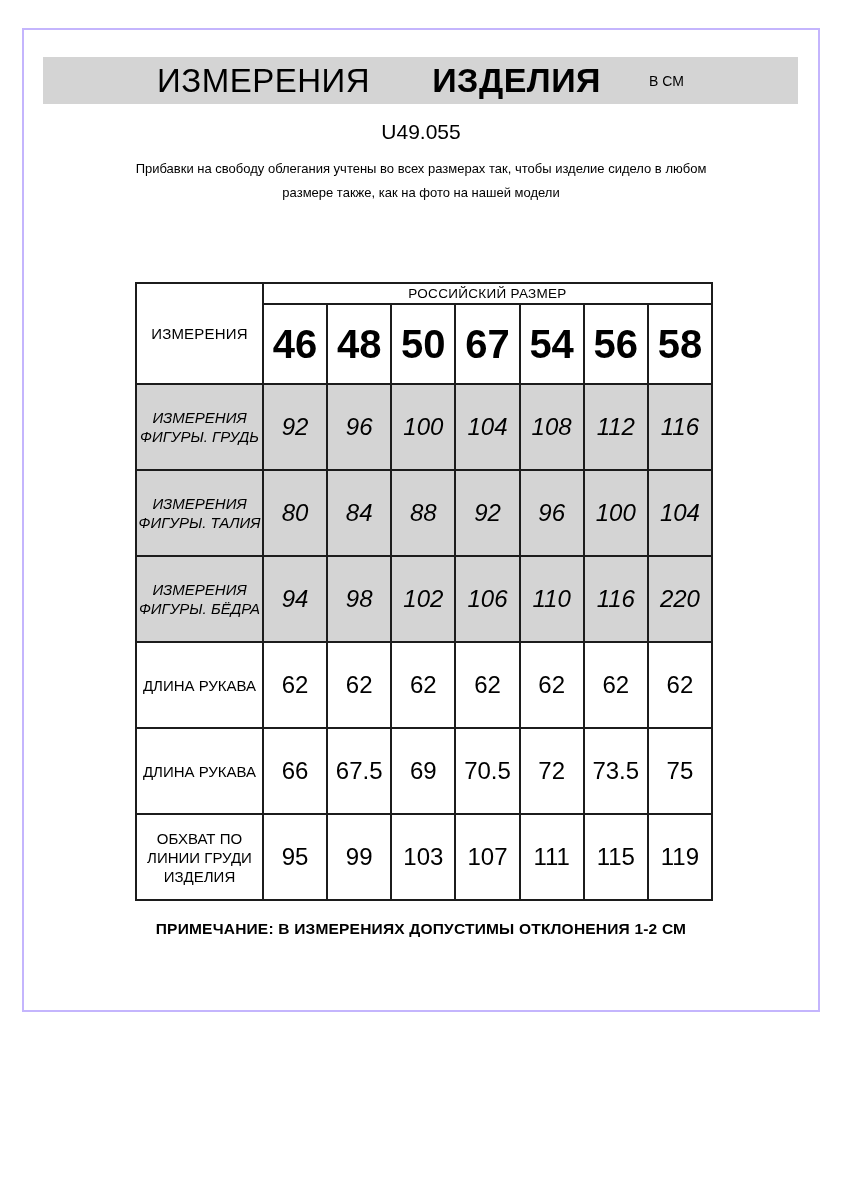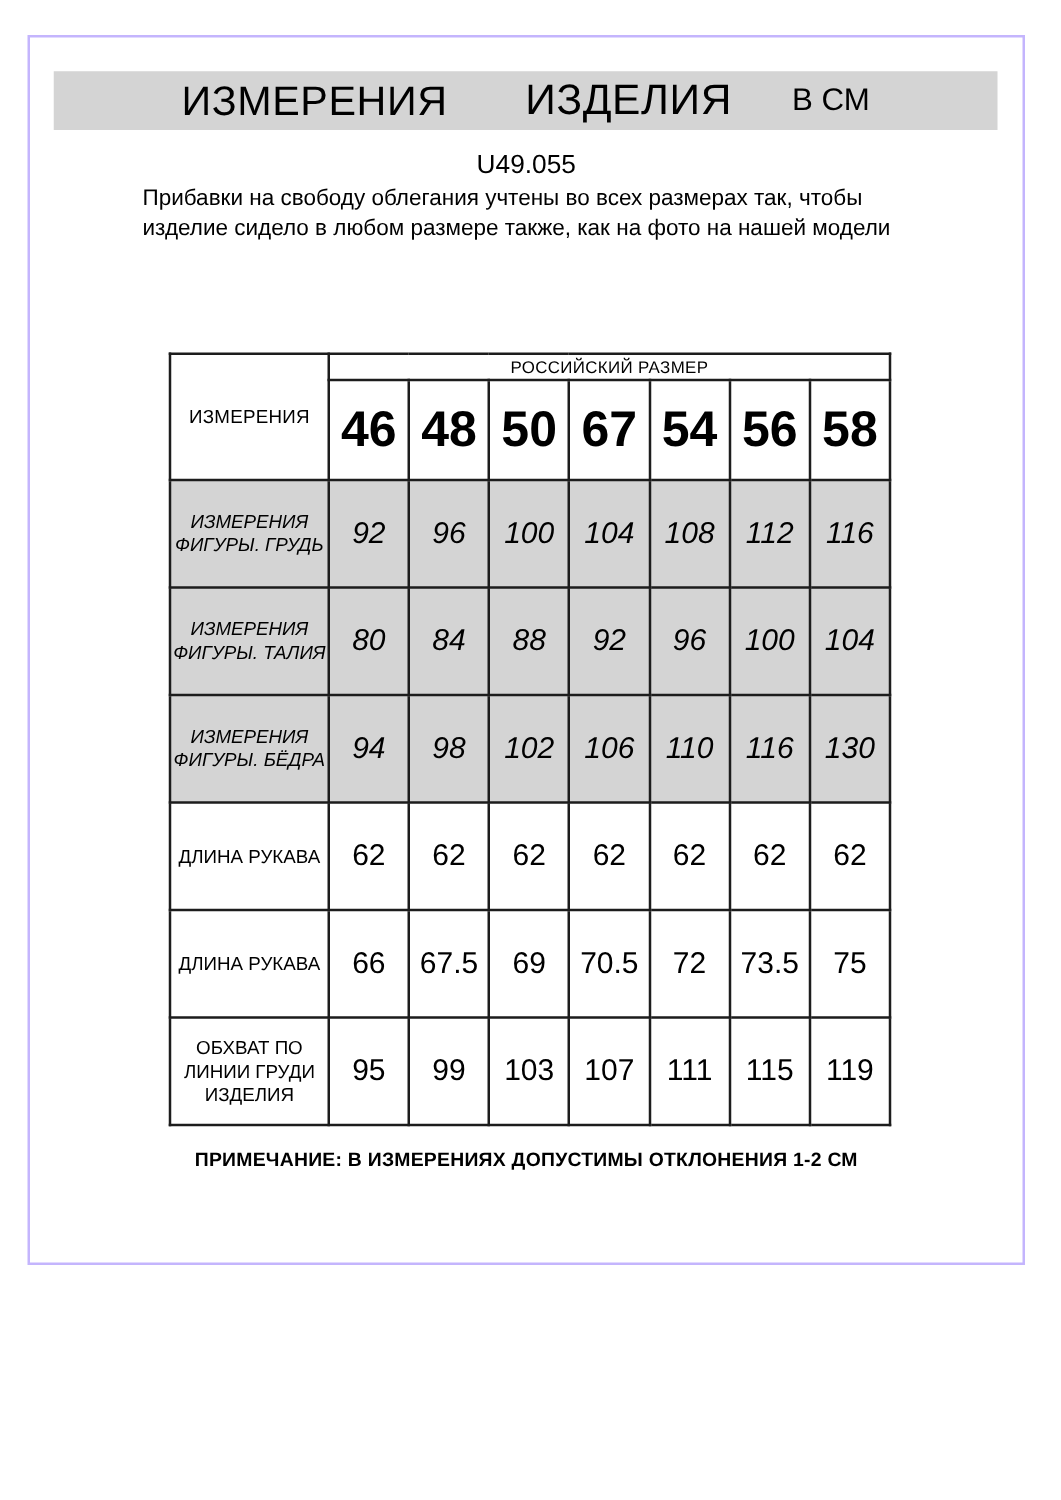--- a/index.html
+++ b/index.html
@@ -27,44 +27,45 @@
     align-items:center;
     justify-content:center;
   }
   .title-main {
     font-size:33px;
     letter-spacing:0.5px;
     white-space:nowrap;
   }
   .title-bold {
     font-size:34px;
-    font-weight:normal;
+    font-weight:bold;
     letter-spacing:0.5px;
     margin-left:62px;
     white-space:nowrap;
   }
   .title-unit {
-    font-size:25px;
+    font-size:14px;
     margin-left:48px;
     white-space:nowrap;
   }
   .article {
     position:absolute;
     left:0; right:0;
     top:90px;
     text-align:center;
     font-size:21px;
   }
   .intro {
     position:absolute;
     left:50%;
     transform:translateX(-50%);
-    top:116px;
+    top:127px;
     width:614px;
-    font-size:18px;
+    text-align:center;
+    font-size:13px;
     line-height:24px;
   }
   table.size-table {
     position:absolute;
     left:111px; top:252px;
     width:578px;
     border-collapse:collapse;
     table-layout:fixed;
   }
   table.size-table td {
@@ -163,21 +164,21 @@
           <td class="value-cell">104</td>
         </tr>
         <tr class="shaded">
           <td class="row-label">ИЗМЕРЕНИЯ ФИГУРЫ. БЁДРА</td>
           <td class="value-cell">94</td>
           <td class="value-cell">98</td>
           <td class="value-cell">102</td>
           <td class="value-cell">106</td>
           <td class="value-cell">110</td>
           <td class="value-cell">116</td>
-          <td class="value-cell">130</td>
+          <td class="value-cell">220</td>
         </tr>
         <tr>
           <td class="row-label">ДЛИНА РУКАВА</td>
           <td class="value-cell">62</td>
           <td class="value-cell">62</td>
           <td class="value-cell">62</td>
           <td class="value-cell">62</td>
           <td class="value-cell">62</td>
           <td class="value-cell">62</td>
           <td class="value-cell">62</td>

